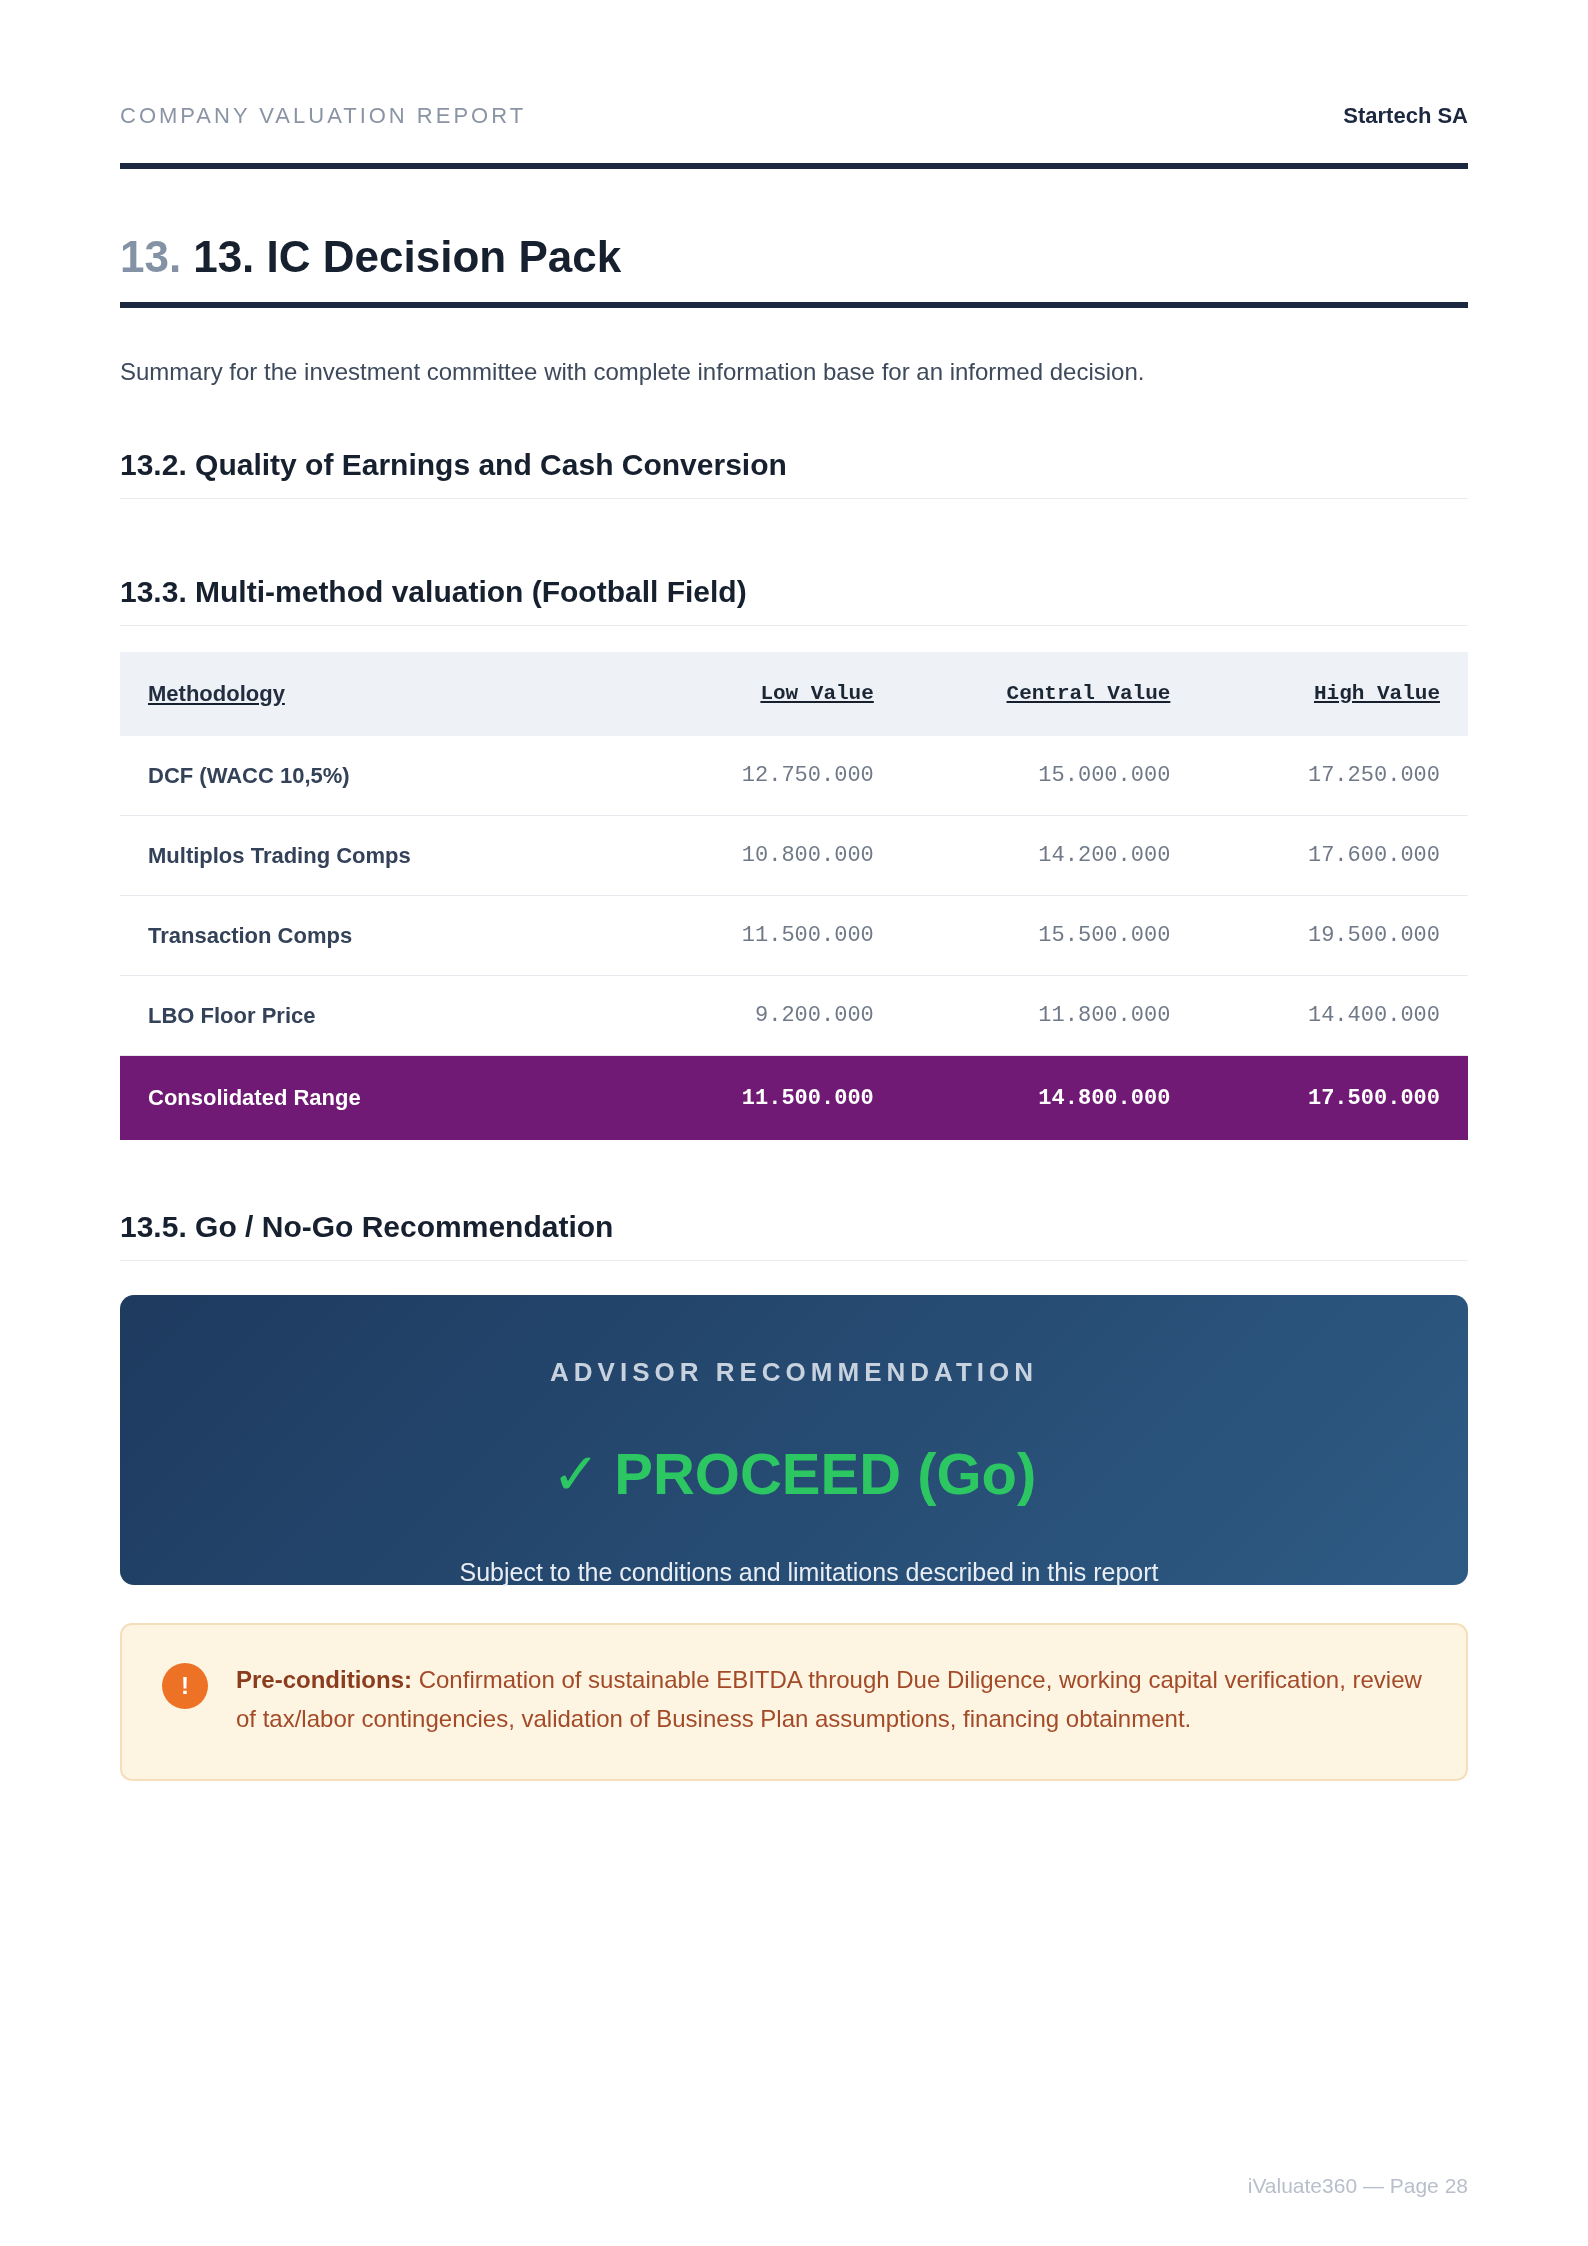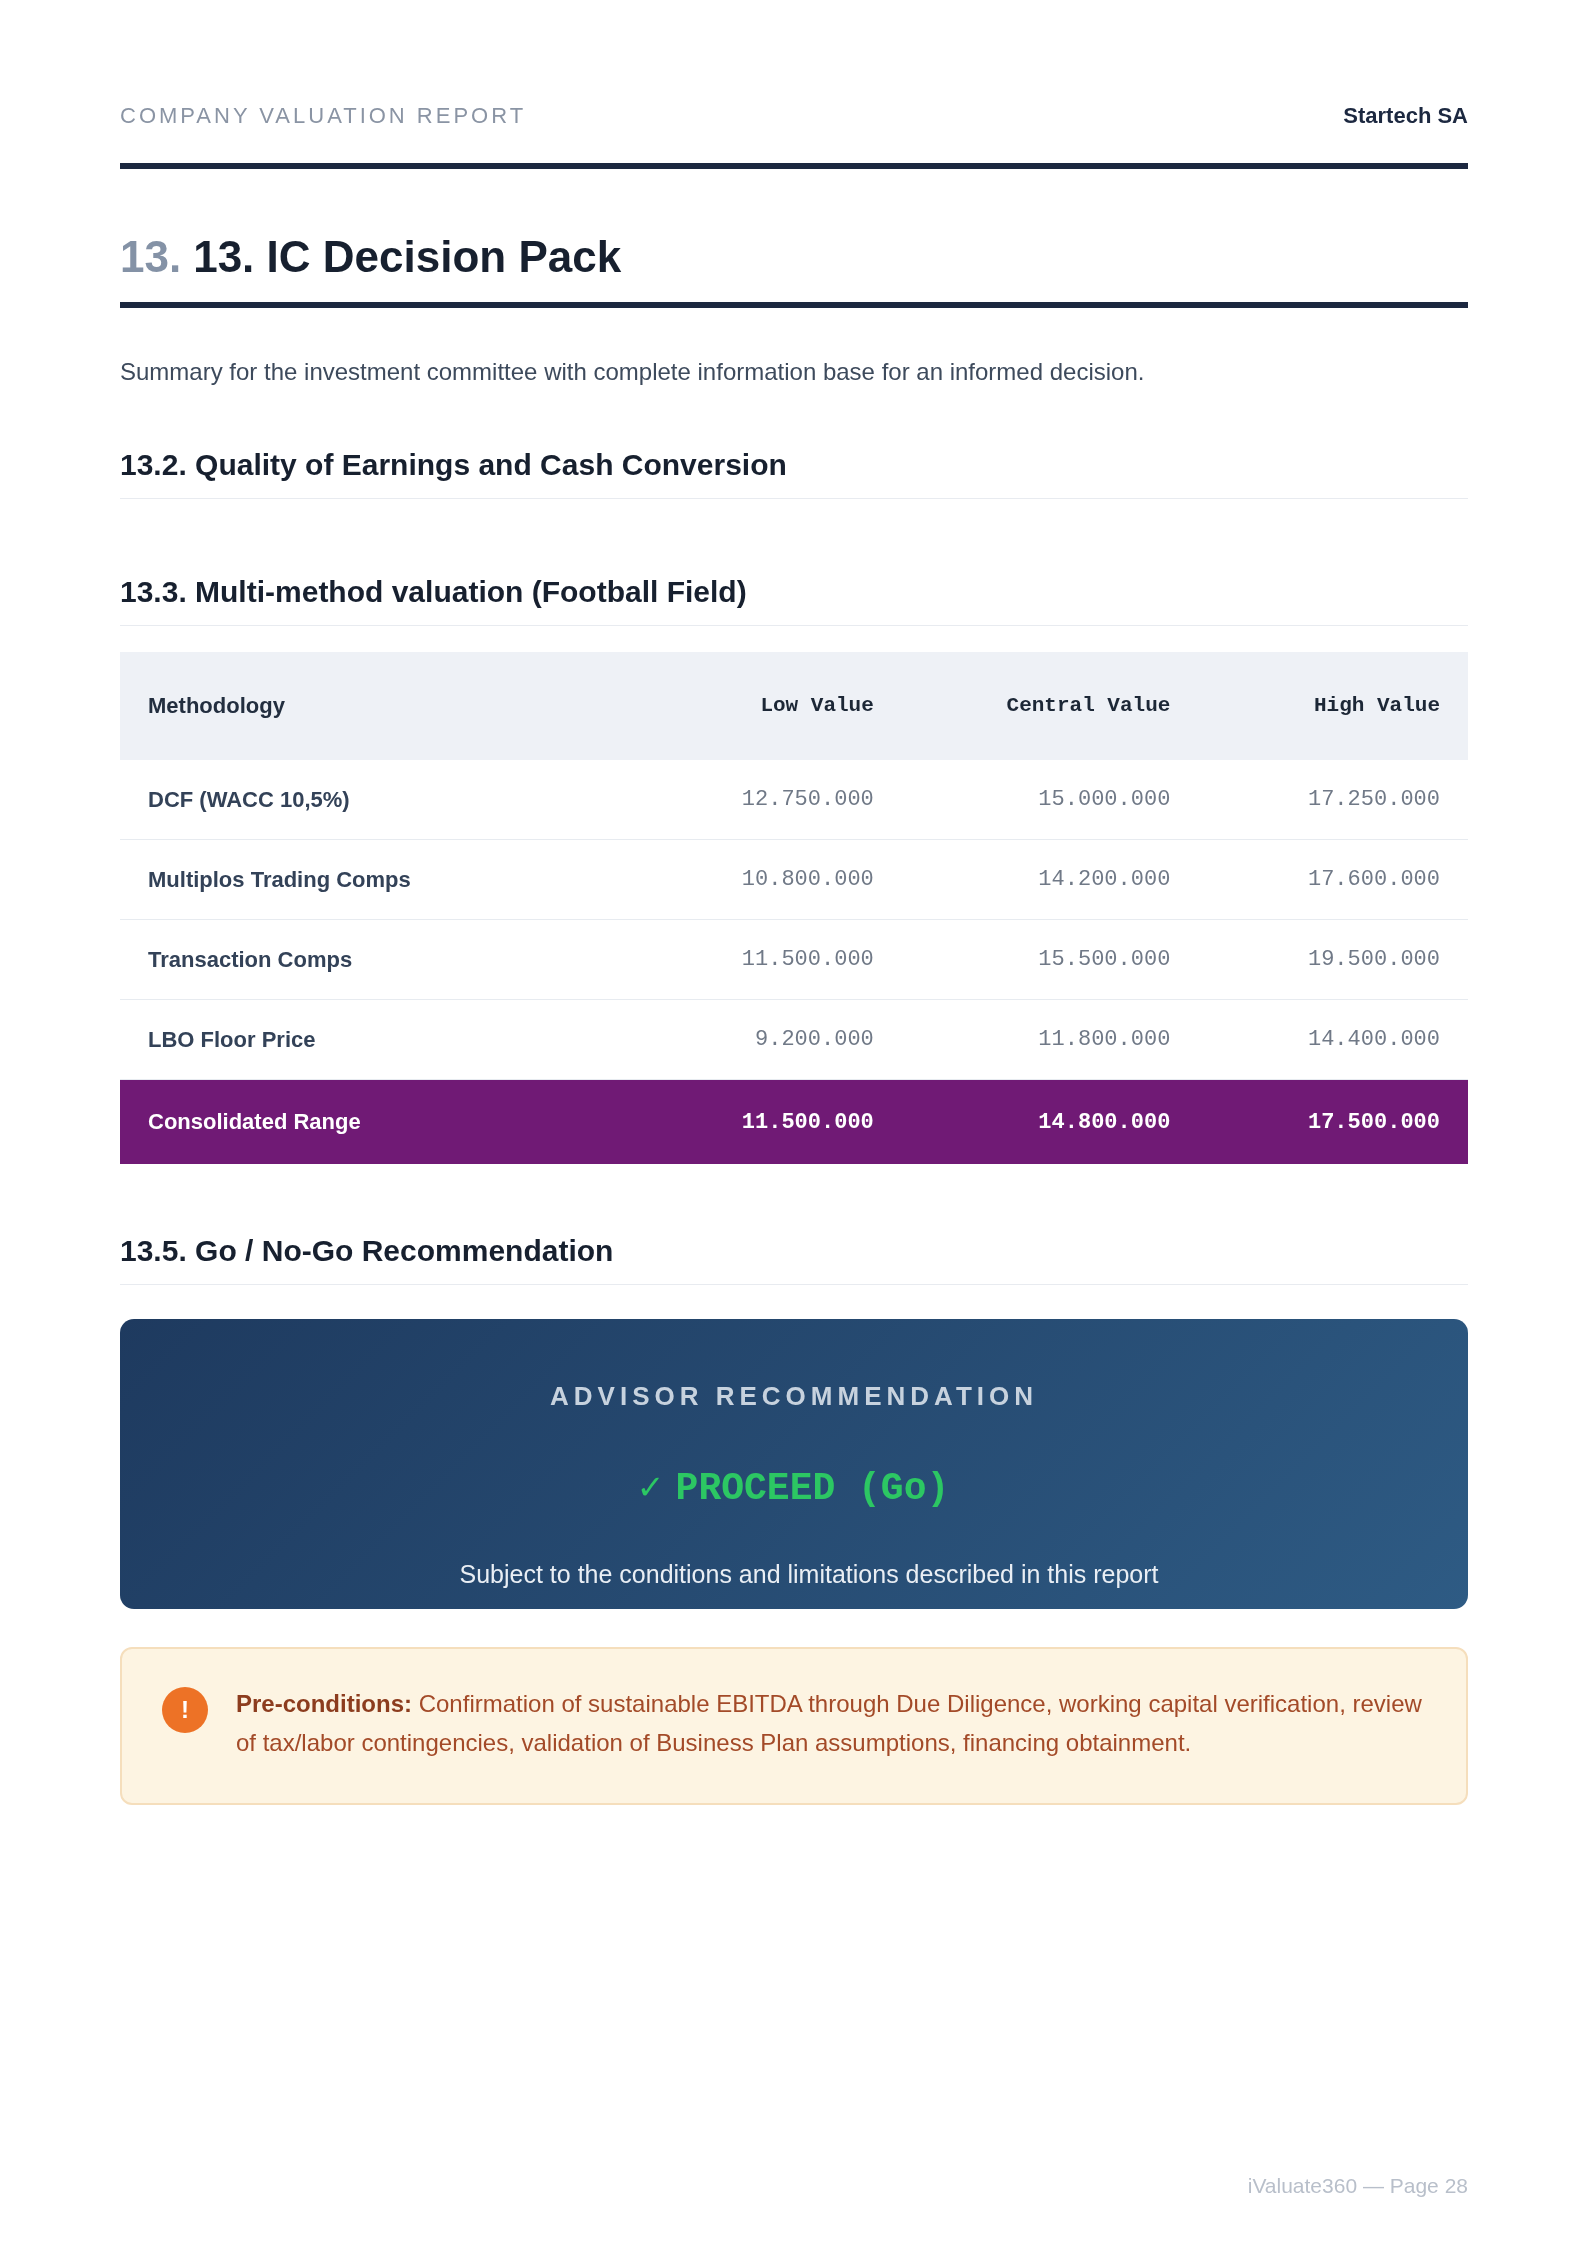--- a/index.html
+++ b/index.html
@@ -49,21 +49,21 @@
   }
   .kpi-label { font-size:18px; letter-spacing:2px; color:#5f6f83; font-weight:500; }
   .kpi-value {
     margin-top:22px; font-family:"Liberation Mono", monospace;
     font-weight:700; font-size:31px; color:#1b2433;
   }
 
   
   table.valuation { margin-top:26px; width:100%; border-collapse:collapse; }
   table.valuation th, table.valuation td { padding:0 28px; }
-  table.valuation thead tr { background:#eef1f6; height:108px; }
+  table.valuation thead tr { background:#eef1f6; height:84px;text-decoration:underline; }
   th.col-method { text-align:left; font-size:22px; font-weight:700; color:#222e3f; }
   th.col-num {
     text-align:right; font-family:"Liberation Mono", monospace;
     font-size:21px; font-weight:700; color:#1c2736;
   }
   table.valuation tbody tr { height:80px; border-bottom:1px solid #e7ebf0; }
   td.method { text-align:left; font-size:22px; font-weight:700; color:#334258; }
   td.num {
     text-align:right; font-family:"Liberation Mono", monospace;
     font-size:22px; color:#707987;
@@ -76,21 +76,21 @@
   table.valuation col.c-central { width:22%; }
   table.valuation col.c-high { width:20%; }
 
   
   .reco-box {
     margin-top:34px; height:290px; border-radius:14px;
     background:linear-gradient(135deg,#1e3a5f 0%,#2e5b84 100%);
     text-align:center; padding-top:62px;
   }
   .reco-label { font-size:26px; font-weight:700; letter-spacing:5px; color:#c7d2de; }
-  .reco-decision { margin-top:52px; font-size:38px; font-weight:700; color:#2cc763;font-family:Liberation Mono, monospace; }
+  .reco-decision { margin-top:52px; font-size:58px; font-weight:700; color:#2cc763; }
   .reco-decision .check-icon { font-weight:400; margin-right:14px; }
   .reco-note { margin-top:50px; font-size:25px; color:#e9eef4;margin-left:30px; }
 
   
   .warning-box {
     margin-top:38px; background:#fdf4e2; border:2px solid #f5debc; border-radius:12px;
     padding:36px 40px 40px; display:flex; gap:28px; align-items:flex-start;
   }
   .warning-icon {
     flex:0 0 auto; width:46px; height:46px; border-radius:50%;

